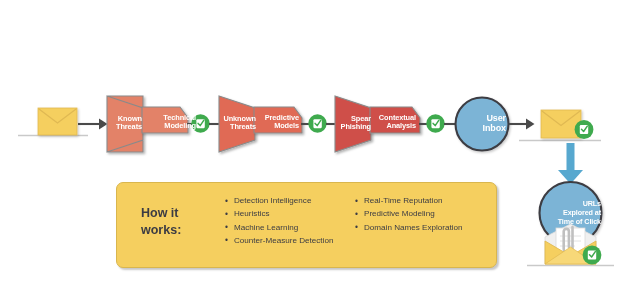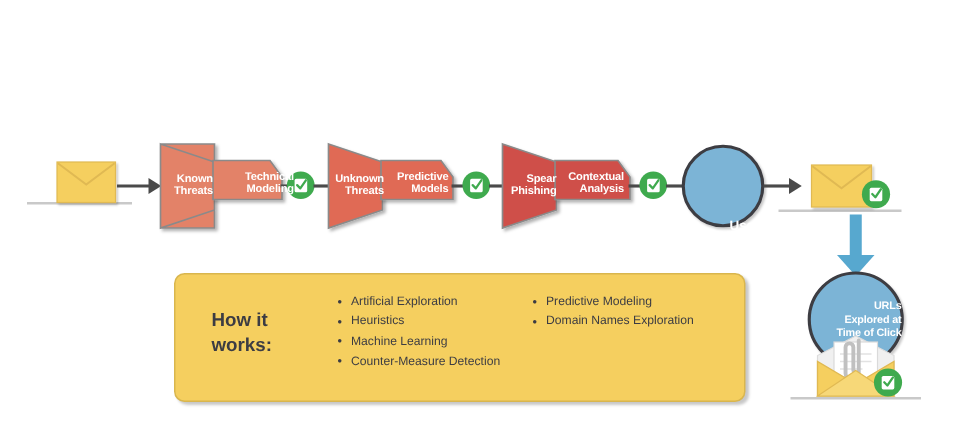--- a/index.html
+++ b/index.html
@@ -221,41 +221,42 @@
 
   <div class="lbl funnel-lbl" style="left:333px;top:115px;width:38px;">
     <span>Spear</span><br>
     <span>Phishing</span>
   </div>
   <div class="lbl stage2-lbl" style="left:372px;top:114px;width:44px;">
     <span>Contextual</span><br>
     <span>Analysis</span>
   </div>
 
-  <div class="lbl inbox-lbl" style="left:458px;top:113px;width:48px;margin-top:32px;">
+  <div class="lbl inbox-lbl" style="left:458px;top:113px;width:48px;">
     <span>User</span><br>
     <span>Inbox</span>
   </div>
 
   <div class="lbl urls-lbl" style="left:541px;top:199px;width:60px;">
     <span>URLs</span><br>
     <span>Explored at</span><br>
     <span>Time of Click</span>
   </div>
 
   <div id="howbox">
     <div id="howtitle">
       <span>How it</span><br>
       <span>works:</span>
     </div>
     <div class="bulletcol" id="col1">
-      <span class="bullet">Artificial Exploration</span>
+      <span class="bullet">Detection Intelligence</span>
       <span class="bullet">Heuristics</span>
       <span class="bullet">Machine Learning</span>
       <span class="bullet">Counter-Measure Detection</span>
     </div>
     <div class="bulletcol" id="col2">
+      <span class="bullet">Real-Time Reputation</span>
       <span class="bullet">Predictive Modeling</span>
       <span class="bullet">Domain Names Exploration</span>
     </div>
   </div>
 
 </div>
 
 </body></html>

